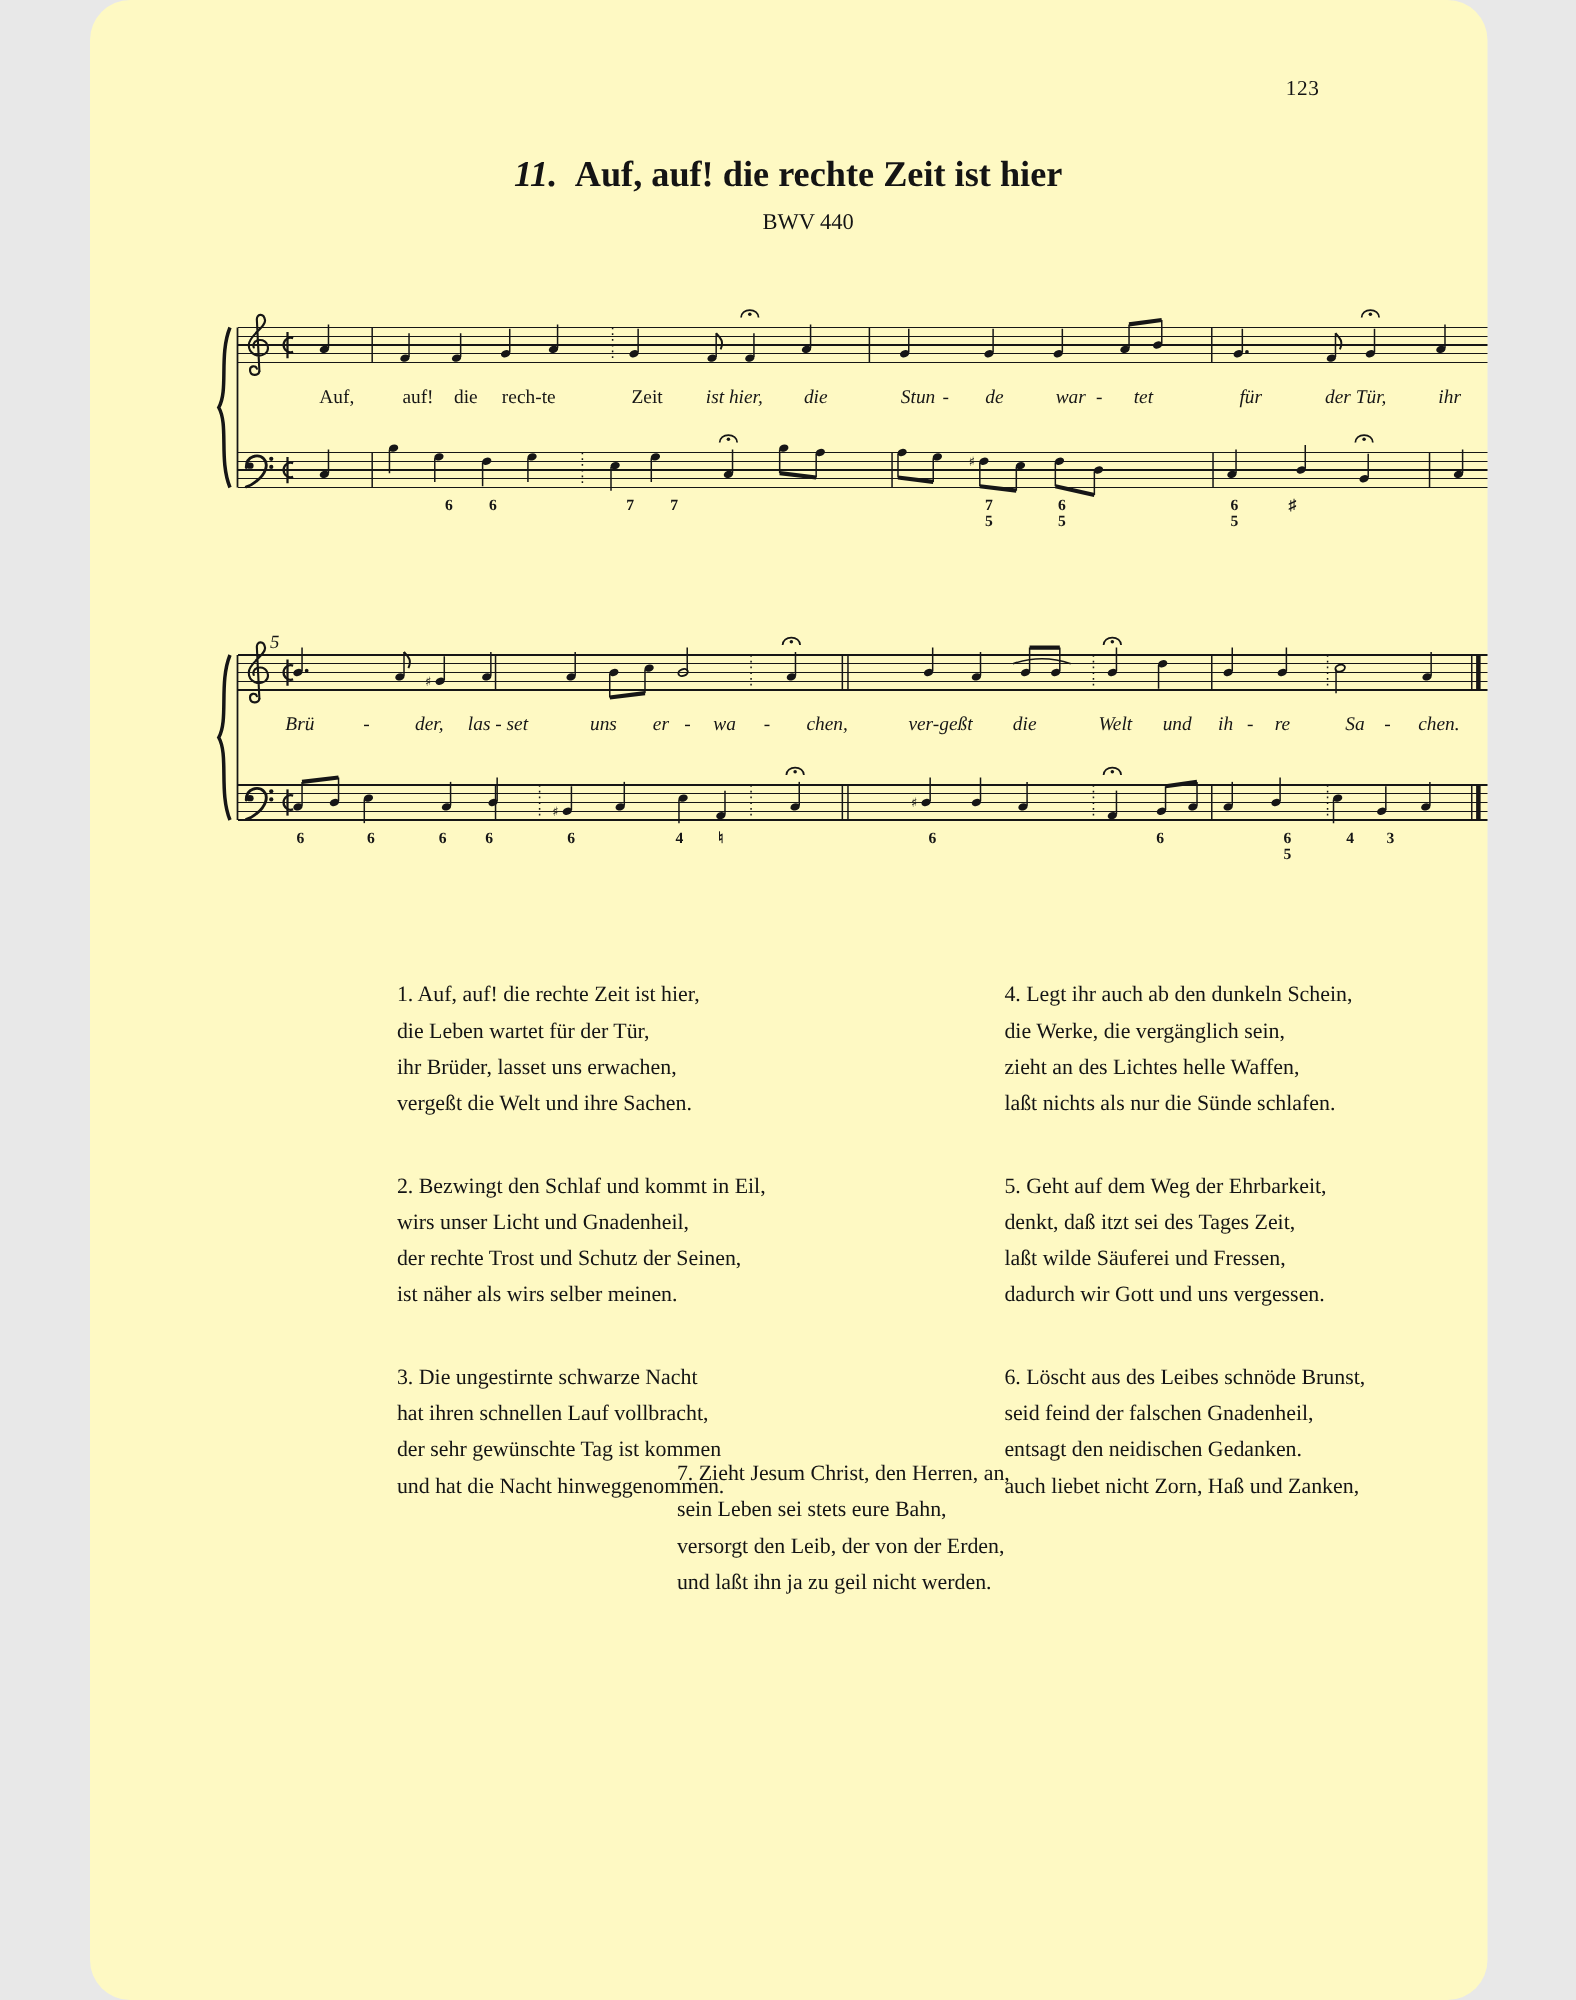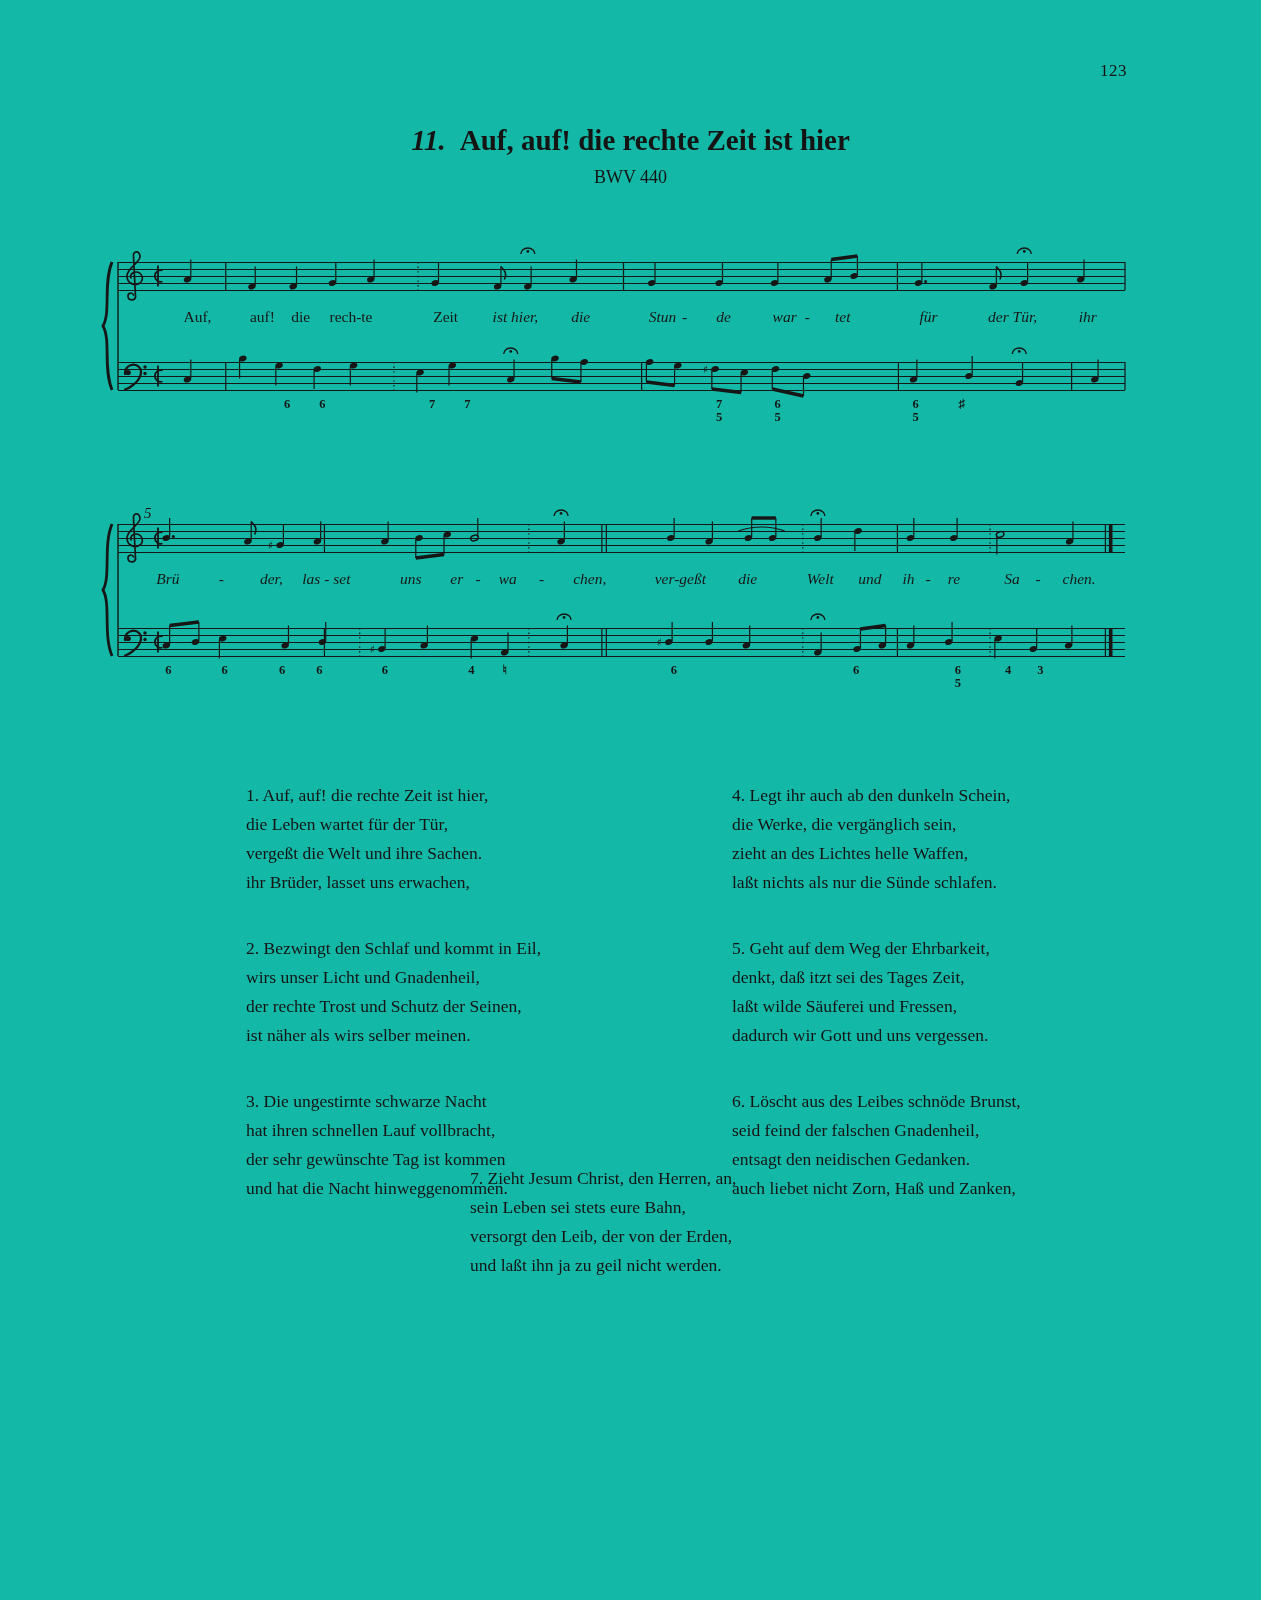--- a/index.html
+++ b/index.html
@@ -1,36 +1,37 @@
 <!DOCTYPE html>
 <html><head>
 <meta charset="utf-8">
 <style>
   html,body{margin:0;padding:0;background:#e8e8e8;}
   .page{
     position:relative;
-    width:1261px;height:1600px;
+    width:1118px;height:1600px;
     margin:0 auto;
-    background:#14b8a6;
+    background:#fef9c3;
     color:#141414;
     font-family:"Liberation Serif", serif;
     overflow:hidden;
+    border-radius:32px;
   }
   .page-number{
     position:absolute;top:61px;right:134px;
     font-size:17px;letter-spacing:.5px;
   }
   .title{
     position:absolute;top:124px;left:0;width:100%;
     text-align:center;font-size:29px;font-weight:700;margin:0;
   }
   .title .num{font-style:italic;margin-right:14px;}
   .bwv{
     position:absolute;top:167px;left:0;width:100%;
-    text-align:center;font-size:18px;
+    text-align:center;font-size:18px;padding-left:16px;
   }
   .music{position:absolute;left:100px;width:1045px;}
   #sys1{top:238px;height:205px;}
   #sys2{top:490px;height:218px;}
   .verses-left{position:absolute;left:222px;top:781px;width:440px;margin-left:24px;}
   .verses-right{position:absolute;left:732px;top:781px;width:440px;}
   .verse-center{position:absolute;left:470px;top:1164px;width:420px;}
   .verse{margin:0 0 37px 0;}
   .verse p{margin:0;font-size:17.5px;line-height:29px;}
 </style>
@@ -618,22 +619,22 @@
       <text x="857.838" y="184" font-family="&quot;Liberation Serif&quot;, serif" font-size="12.5" font-weight="bold" text-anchor="middle" fill="#161616">6</text>
       <text x="857.838" y="197" font-family="&quot;Liberation Serif&quot;, serif" font-size="12.5" font-weight="bold" text-anchor="middle" fill="#161616">5</text>
       <text x="908.188" y="184" font-family="&quot;Liberation Serif&quot;, serif" font-size="12.5" font-weight="bold" text-anchor="middle" fill="#161616">4</text>
       <text x="940.412" y="184" font-family="&quot;Liberation Serif&quot;, serif" font-size="12.5" font-weight="bold" text-anchor="middle" fill="#161616">3</text>
     </svg>
 
   <div class="verses-left" id="verses-left">
       <div class="verse">
         <p>1. Auf, auf! die rechte Zeit ist hier,</p>
         <p>die Leben wartet für der Tür,</p>
+        <p>ihr Brüder, lasset uns erwachen,</p>
         <p>vergeßt die Welt und ihre Sachen.</p>
-        <p>ihr Brüder, lasset uns erwachen,</p>
       </div>
       <div class="verse">
         <p>2. Bezwingt den Schlaf und kommt in Eil,</p>
         <p>wirs unser Licht und Gnadenheil,</p>
         <p>der rechte Trost und Schutz der Seinen,</p>
         <p>ist näher als wirs selber meinen.</p>
       </div>
       <div class="verse">
         <p>3. Die ungestirnte schwarze Nacht</p>
         <p>hat ihren schnellen Lauf vollbracht,</p>

